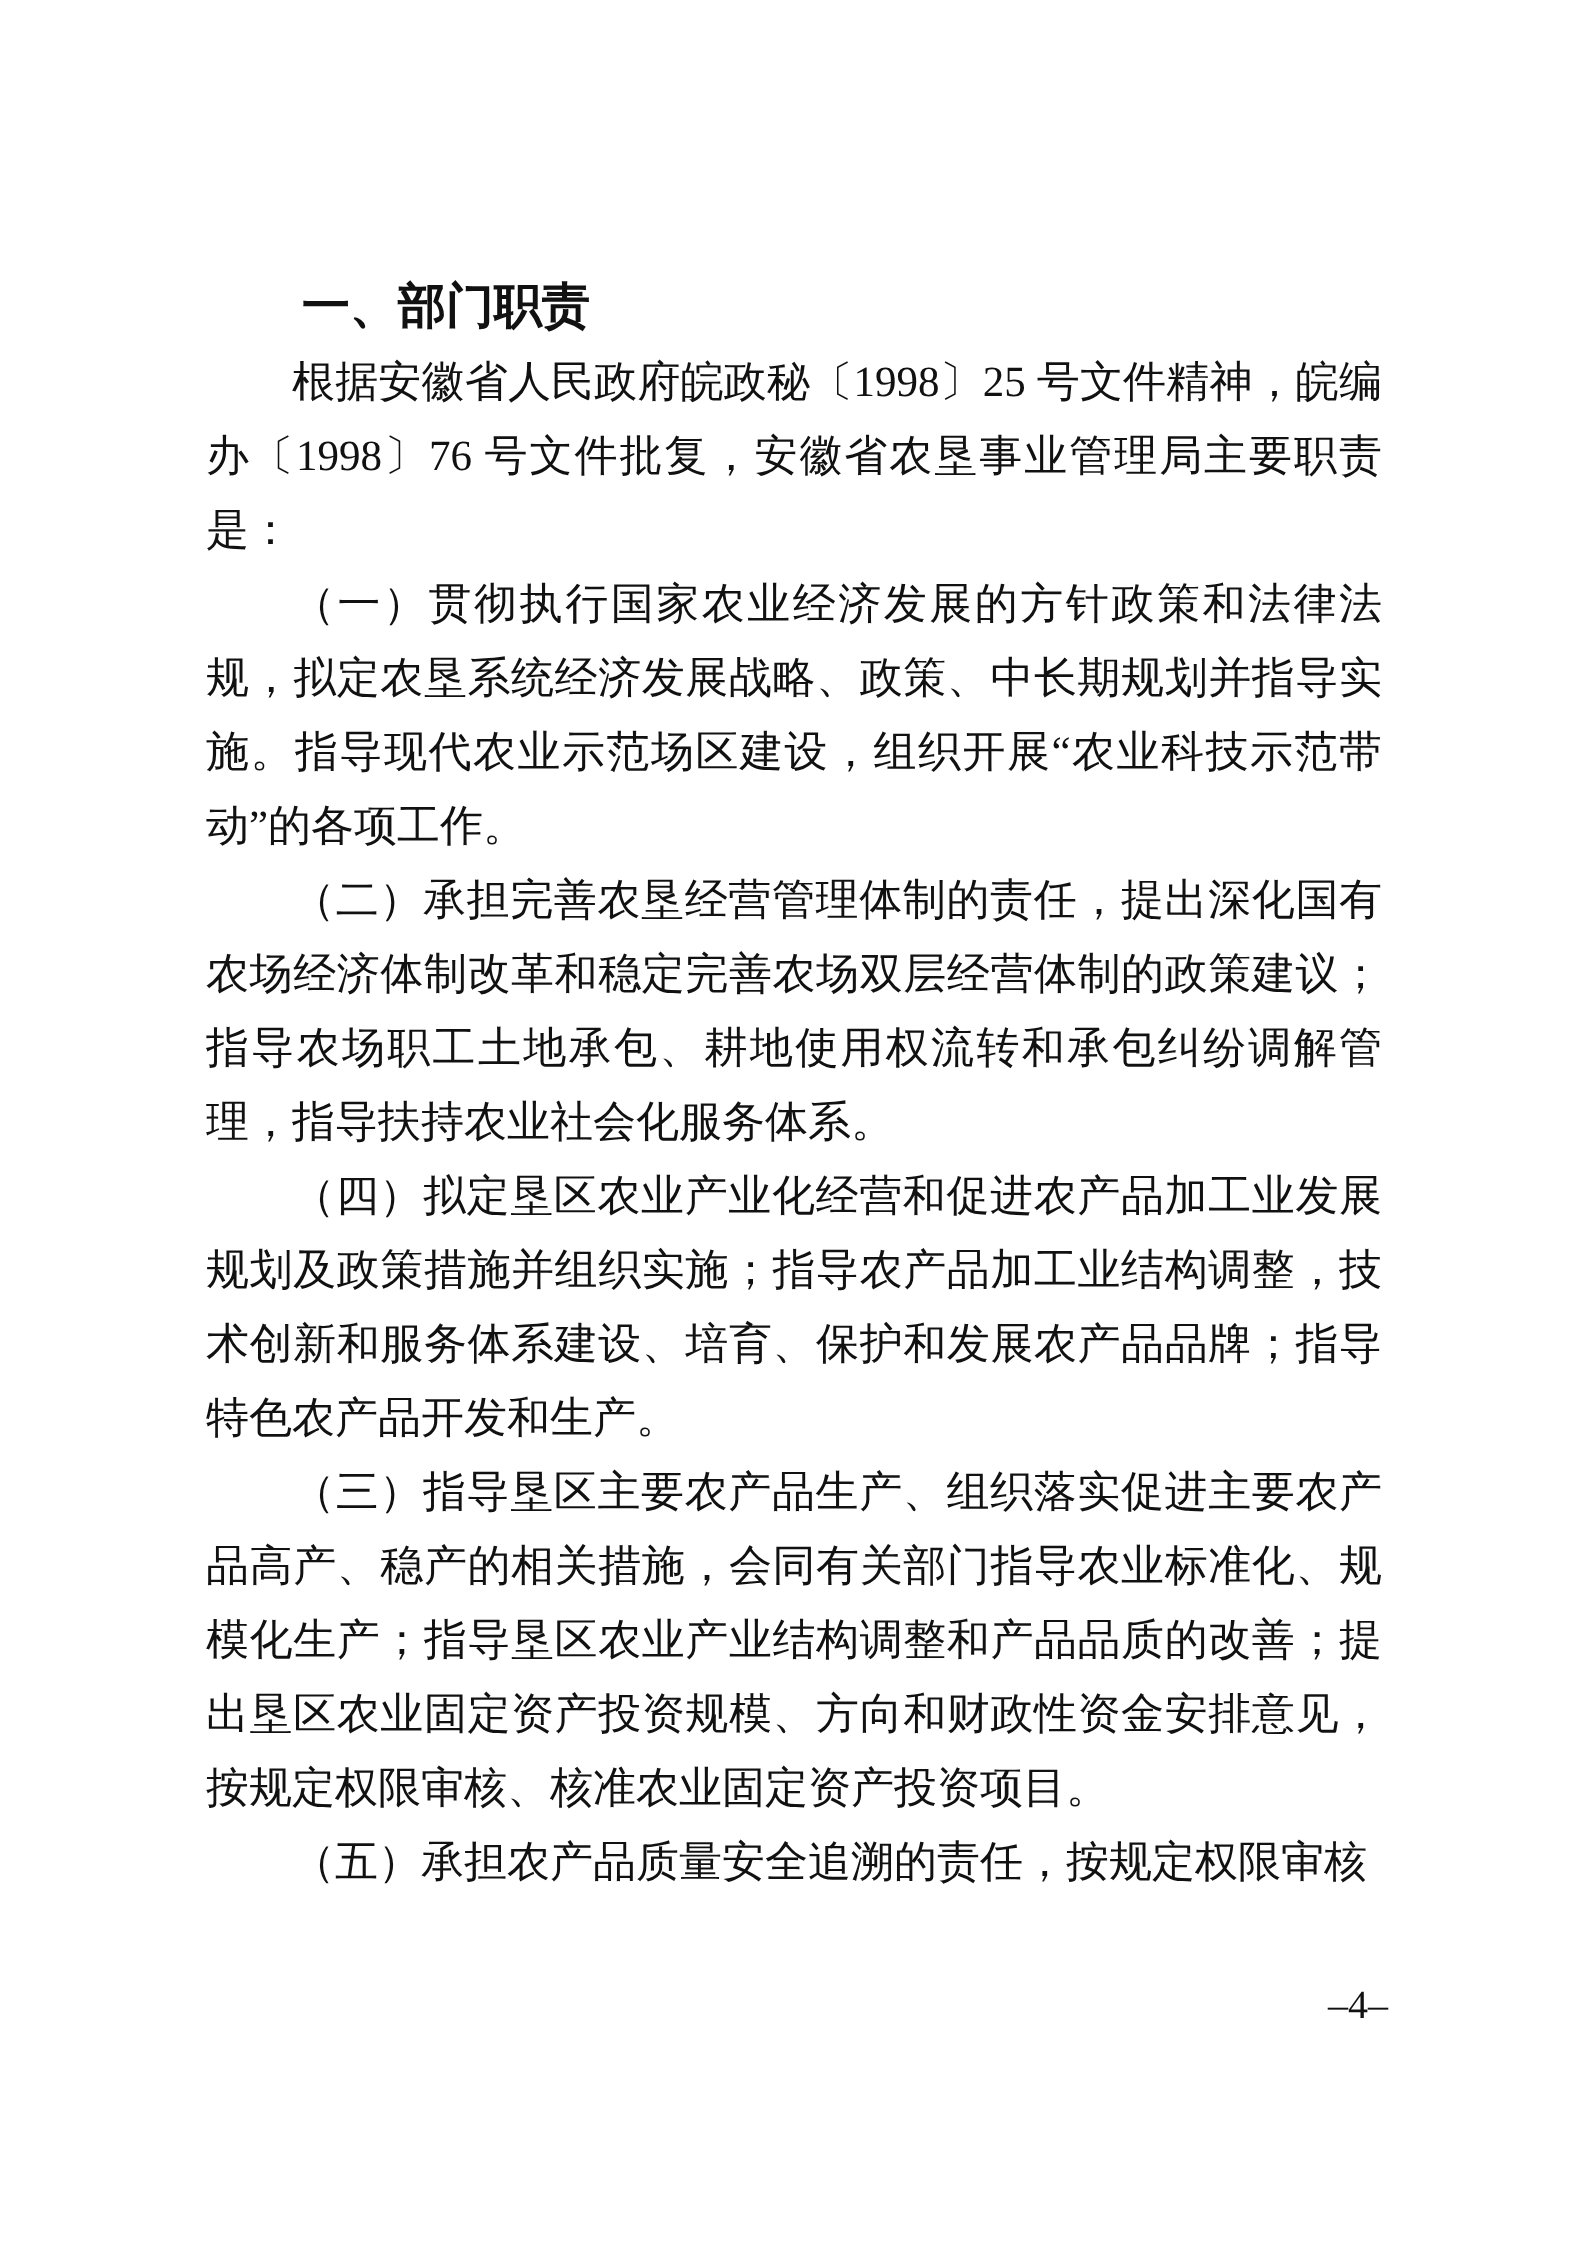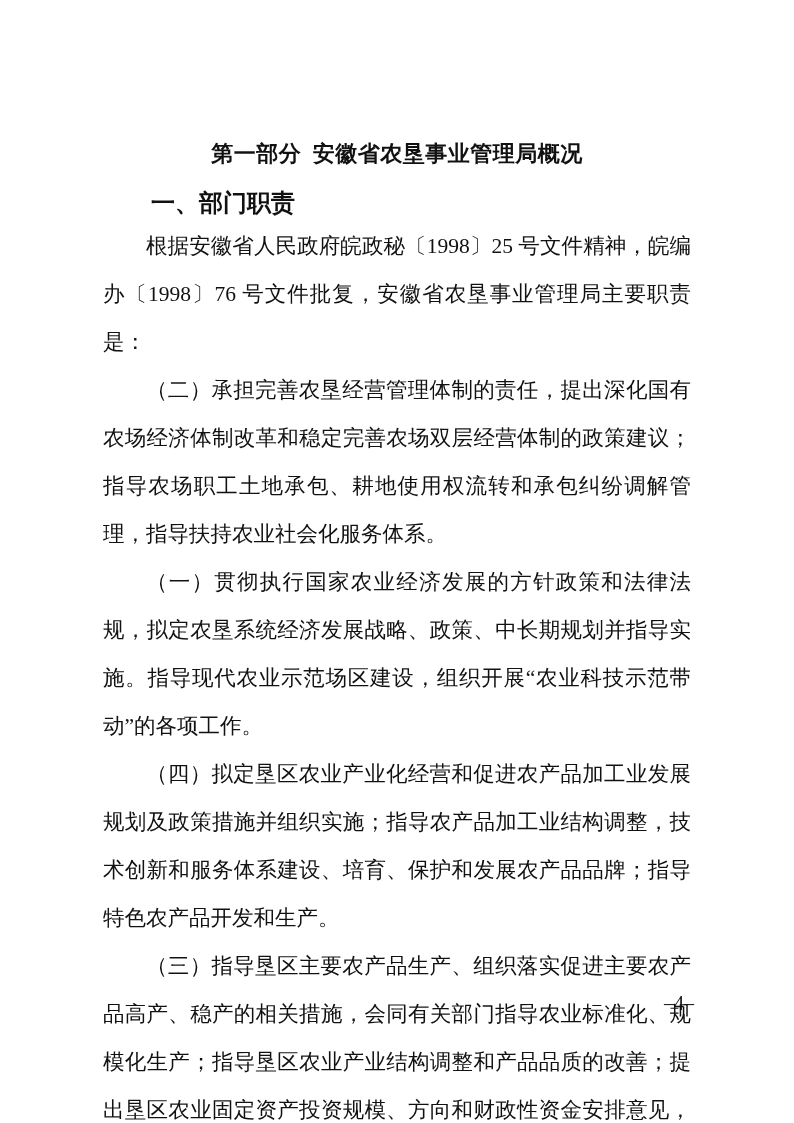--- a/index.html
+++ b/index.html
@@ -37,45 +37,44 @@
     font-family: "Liberation Sans", "DejaVu Sans", sans-serif;
     font-weight: 700;
     font-size: 24px;
     line-height: 38px;
     text-indent: 2em;
   }
   .body-text p {
     margin: 0;
     font-family: "Liberation Serif", "DejaVu Serif", serif;
     font-size: 21.5px;
-    line-height: 48px;
+    line-height: 37px;
     text-align: justify;
     text-indent: 2em;
     letter-spacing: 0px;
   }
   .page-number {
     position: absolute;
     top: 988px;
     right: 100px;
     font-family: "Liberation Serif", "DejaVu Serif", serif;
     font-size: 20px;
     line-height: 30px;
     color: #111111;
   }
 </style>
 </head>
 <body>
 
 <div class="page">
   <div class="content">
-    <h1 class="doc-title">第一部分 安徽省农垦事业管理局概况</h1>
     <h2 class="section-heading">一、部门职责</h2>
     <div class="body-text" id="paragraphs">
         <p>根据安徽省人民政府皖政秘〔1998〕25 号文件精神，皖编办〔1998〕76 号文件批复，安徽省农垦事业管理局主要职责是：</p>
+        <p>（一）贯彻执行国家农业经济发展的方针政策和法律法规，拟定农垦系统经济发展战略、政策、中长期规划并指导实施。指导现代农业示范场区建设，组织开展“农业科技示范带动”的各项工作。</p>
         <p>（二）承担完善农垦经营管理体制的责任，提出深化国有农场经济体制改革和稳定完善农场双层经营体制的政策建议；指导农场职工土地承包、耕地使用权流转和承包纠纷调解管理，指导扶持农业社会化服务体系。</p>
-        <p>（一）贯彻执行国家农业经济发展的方针政策和法律法规，拟定农垦系统经济发展战略、政策、中长期规划并指导实施。指导现代农业示范场区建设，组织开展“农业科技示范带动”的各项工作。</p>
         <p>（四）拟定垦区农业产业化经营和促进农产品加工业发展规划及政策措施并组织实施；指导农产品加工业结构调整，技术创新和服务体系建设、培育、保护和发展农产品品牌；指导特色农产品开发和生产。</p>
         <p>（三）指导垦区主要农产品生产、组织落实促进主要农产品高产、稳产的相关措施，会同有关部门指导农业标准化、规模化生产；指导垦区农业产业结构调整和产品品质的改善；提出垦区农业固定资产投资规模、方向和财政性资金安排意见，按规定权限审核、核准农业固定资产投资项目。</p>
         <p>（五）承担农产品质量安全追溯的责任，按规定权限审核</p>
       </div>
   </div>
   <div class="page-number">–4–</div>
 </div>
 
 </body></html>

